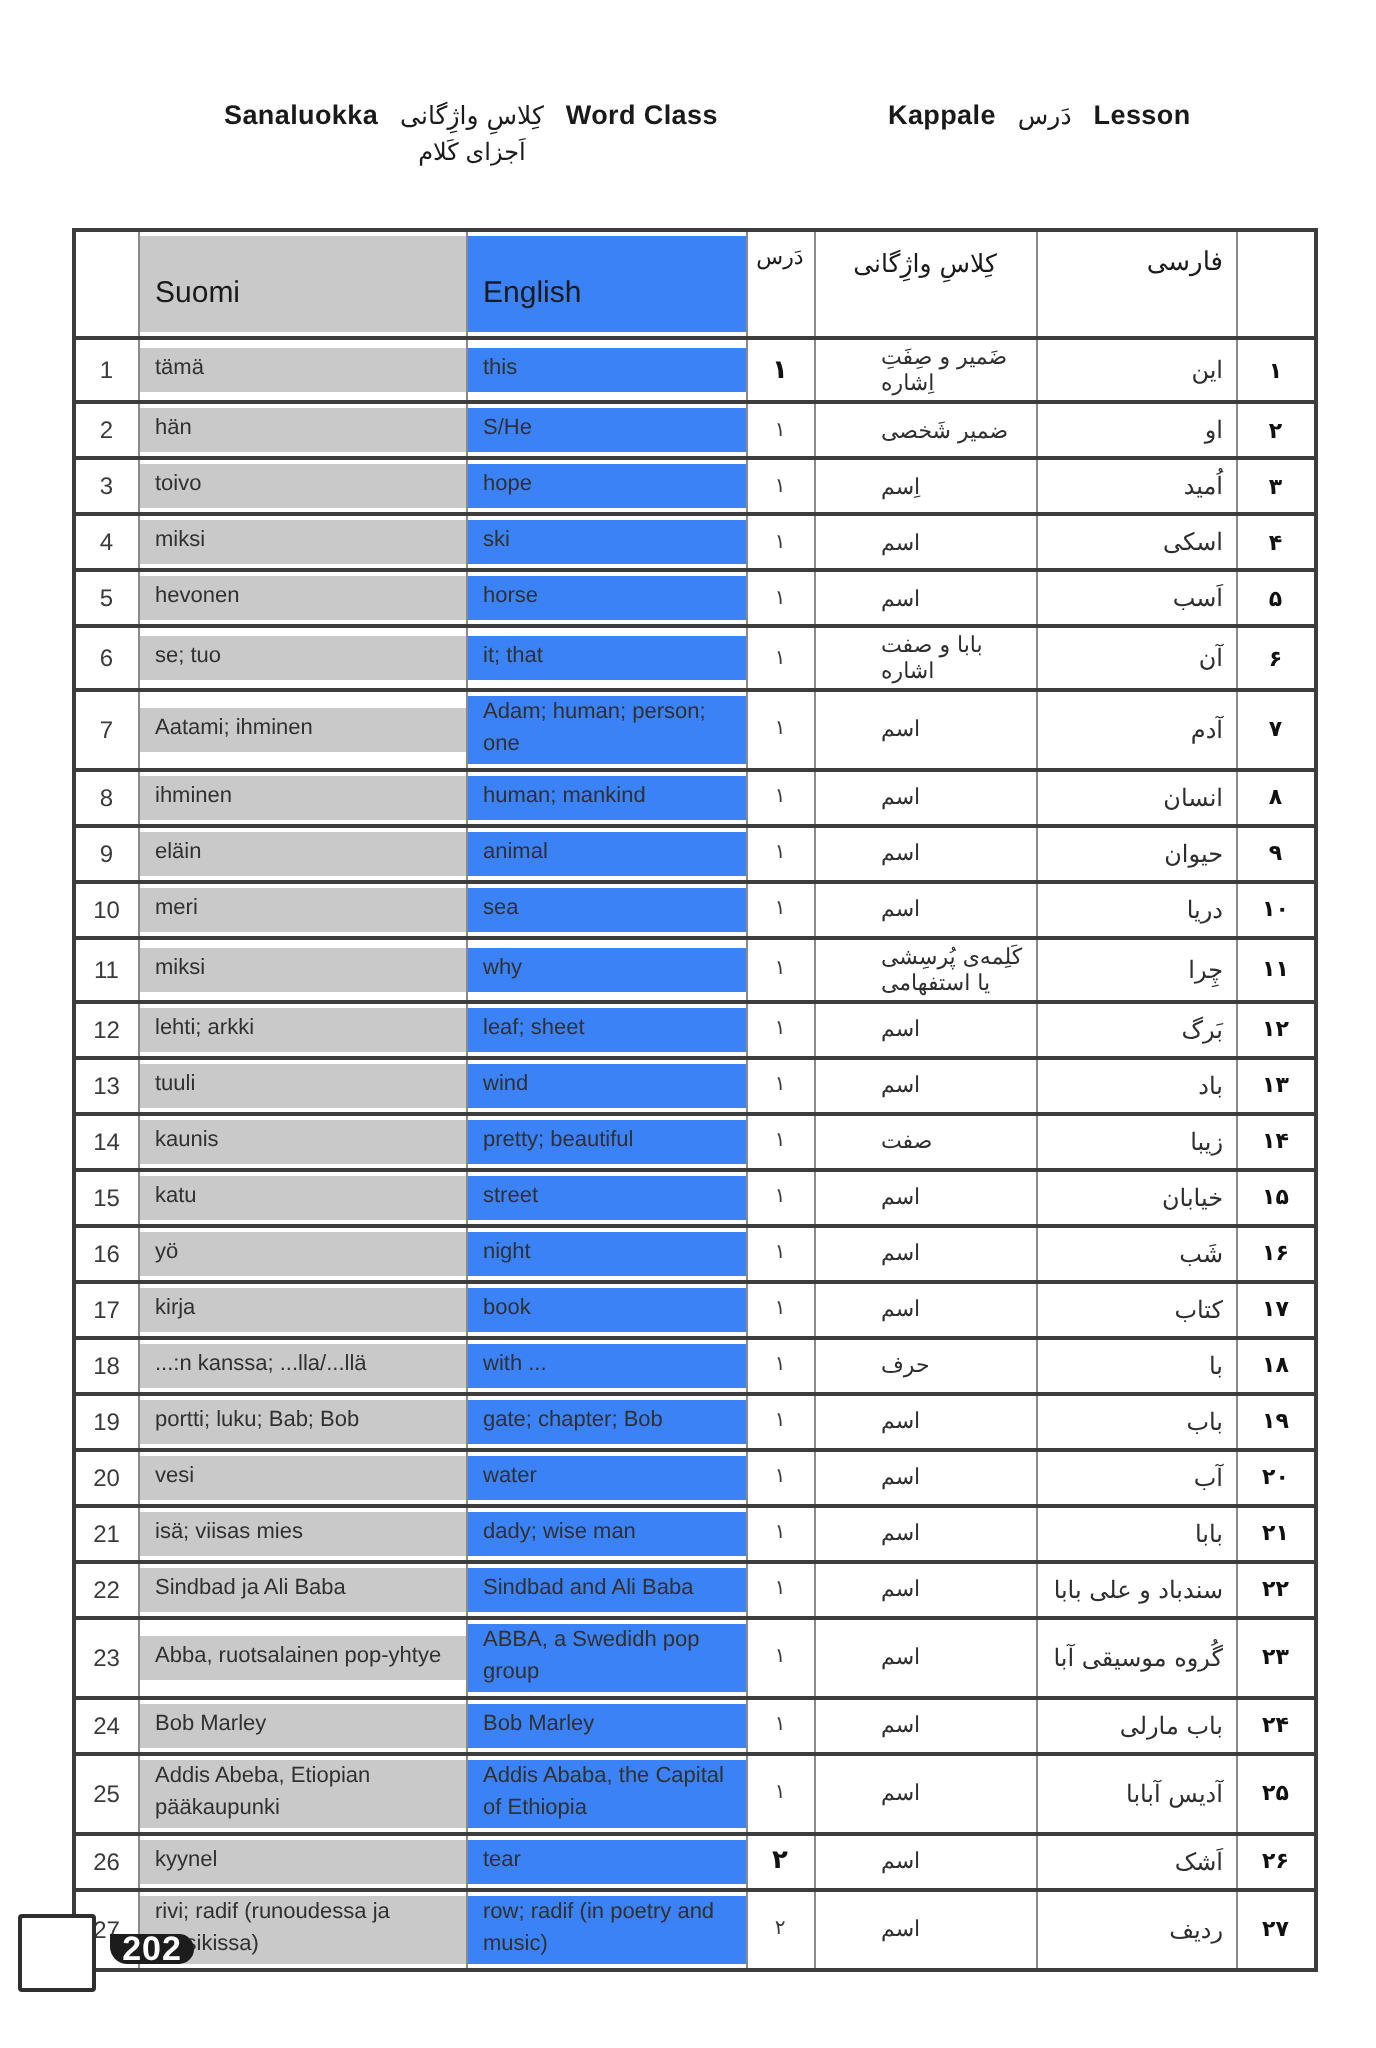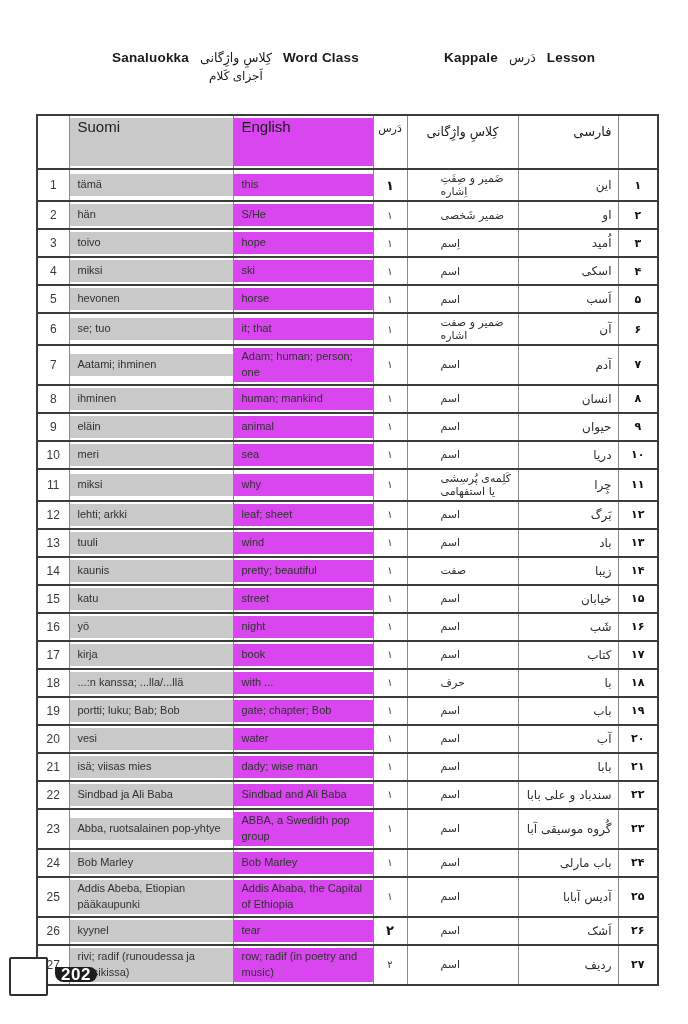--- a/index.html
+++ b/index.html
@@ -49,23 +49,23 @@
   }
   .vocab-table { border: 2px solid #3c3c3c; }
 
   .fill {
     min-height: 22px;
     display: flex; align-items: center;
     padding: 1px 8px;
     box-sizing: border-box;
   }
   .fill-fi { background: #c9c9c9; }
-  .fill-en { background: #d946ef; }
-
-  th .fill { min-height: 48px; align-items: flex-start; padding-top: 0; }
+  .fill-en { background: #3b82f6; }
+
+  th .fill { min-height: 48px; align-items: flex-start; padding-top: 20px; }
   th.h-fi .fill, th.h-en .fill { font-size: 15px; color: #1a1a1a; }
 
   .cell-text { font-size: 11px; color: #303030; line-height: 1.45; text-align: left; }
   td.c-number { text-align: center; font-size: 12px; color: #3a3a3a; }
   td.c-lesson { text-align: center; font-size: 10px; color: #3a3a3a; font-family: "DejaVu Sans", sans-serif; }
   td.c-lesson.bold { font-size: 13px; font-weight: bold; color: #111; }
   td.c-wordclass { text-align: left; font-size: 11px; color: #2e2e2e; direction: rtl; font-family: "DejaVu Sans", sans-serif; padding-left: 33px; }
   td.c-persian { text-align: right; font-size: 12px; color: #2e2e2e; direction: rtl; padding-right: 6px; padding-left: 4px; font-family: "DejaVu Sans", sans-serif; }
   td.c-numfa { text-align: center; font-size: 11px; font-weight: bold; color: #111; direction: rtl; font-family: "DejaVu Sans", sans-serif; }
 
@@ -230,21 +230,21 @@
             <div class="fill fill-fi">
               <span class="cell-text">se; tuo</span>
             </div>
           </td>
           <td class="c-en">
             <div class="fill fill-en">
               <span class="cell-text">it; that</span>
             </div>
           </td>
           <td class="c-lesson">۱</td>
-          <td class="c-wordclass">ضمیر و صفت اشاره</td>
+          <td class="c-wordclass">بابا و صفت اشاره</td>
           <td class="c-persian">آن</td>
           <td class="c-numfa">۶</td>
         </tr>
         <tr>
           <td class="c-number">7</td>
           <td class="c-fi">
             <div class="fill fill-fi">
               <span class="cell-text">Aatami; ihminen</span>
             </div>
           </td>

